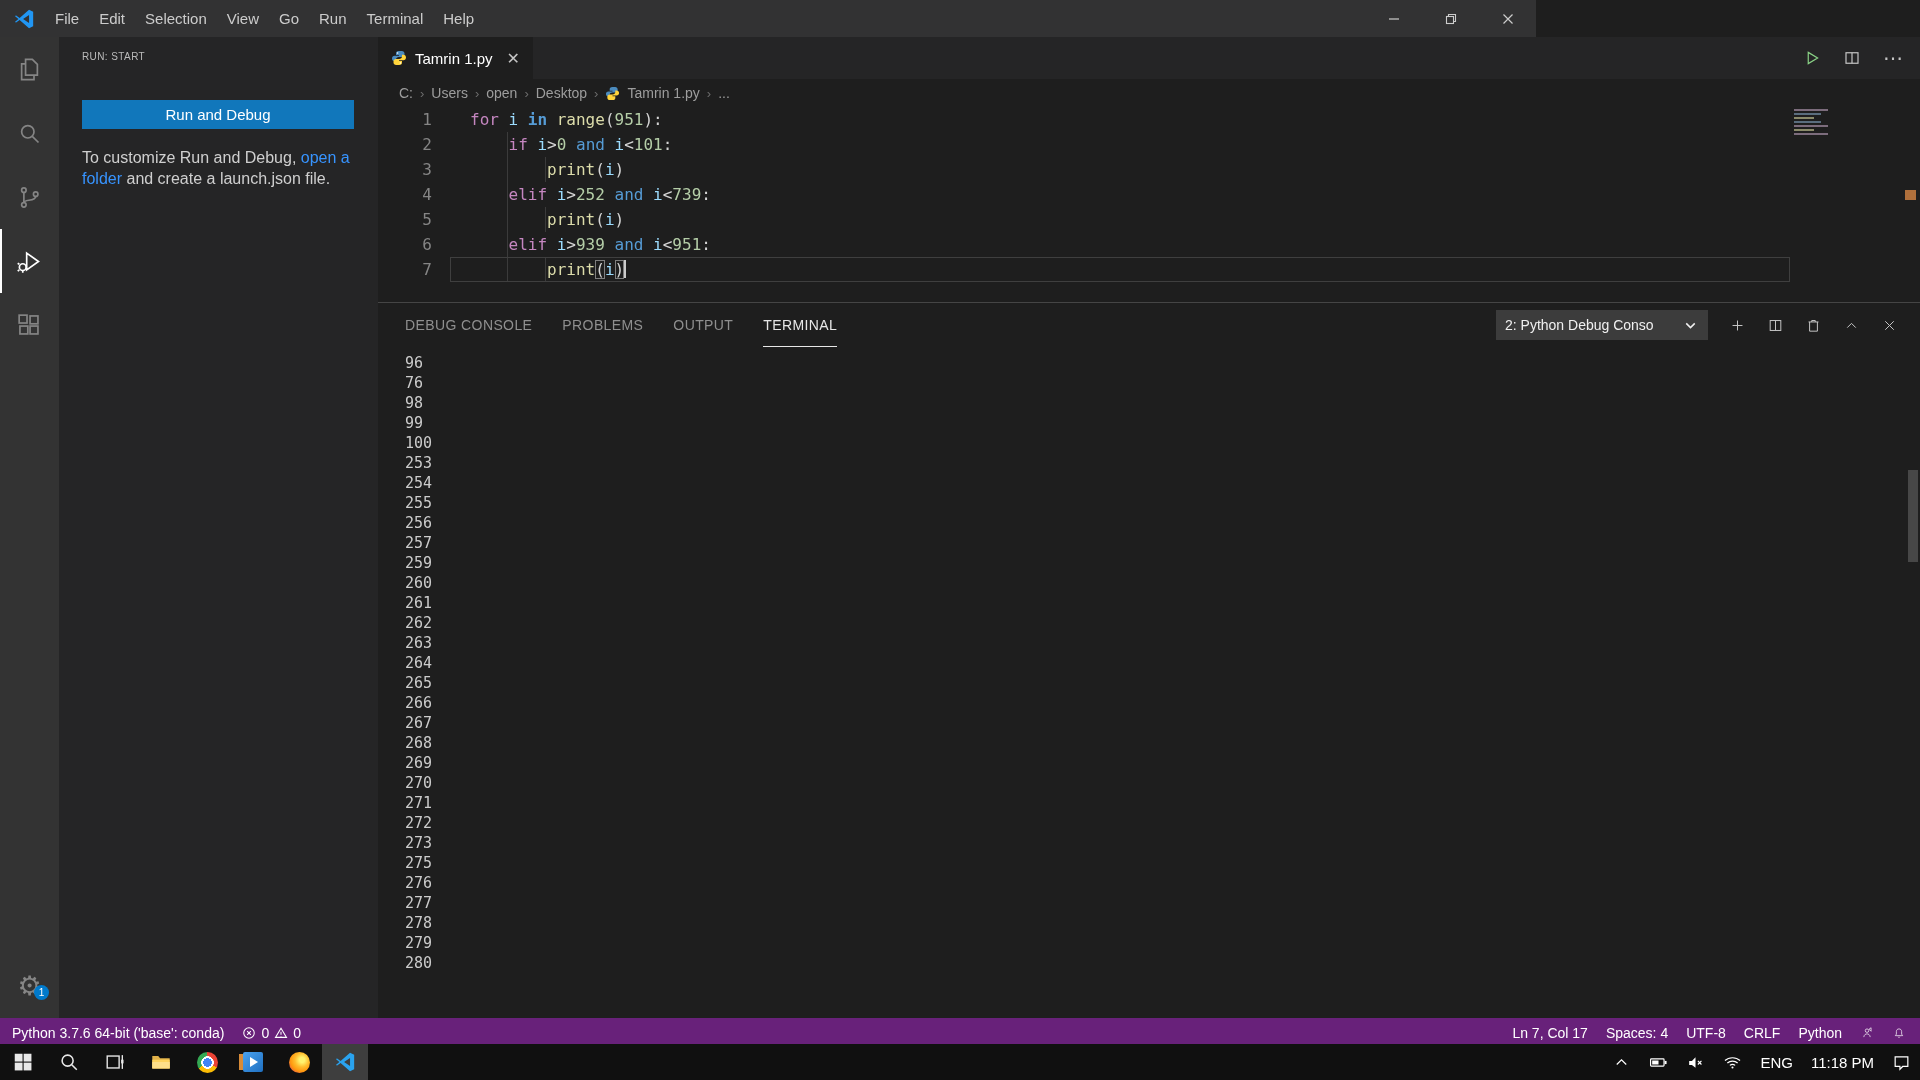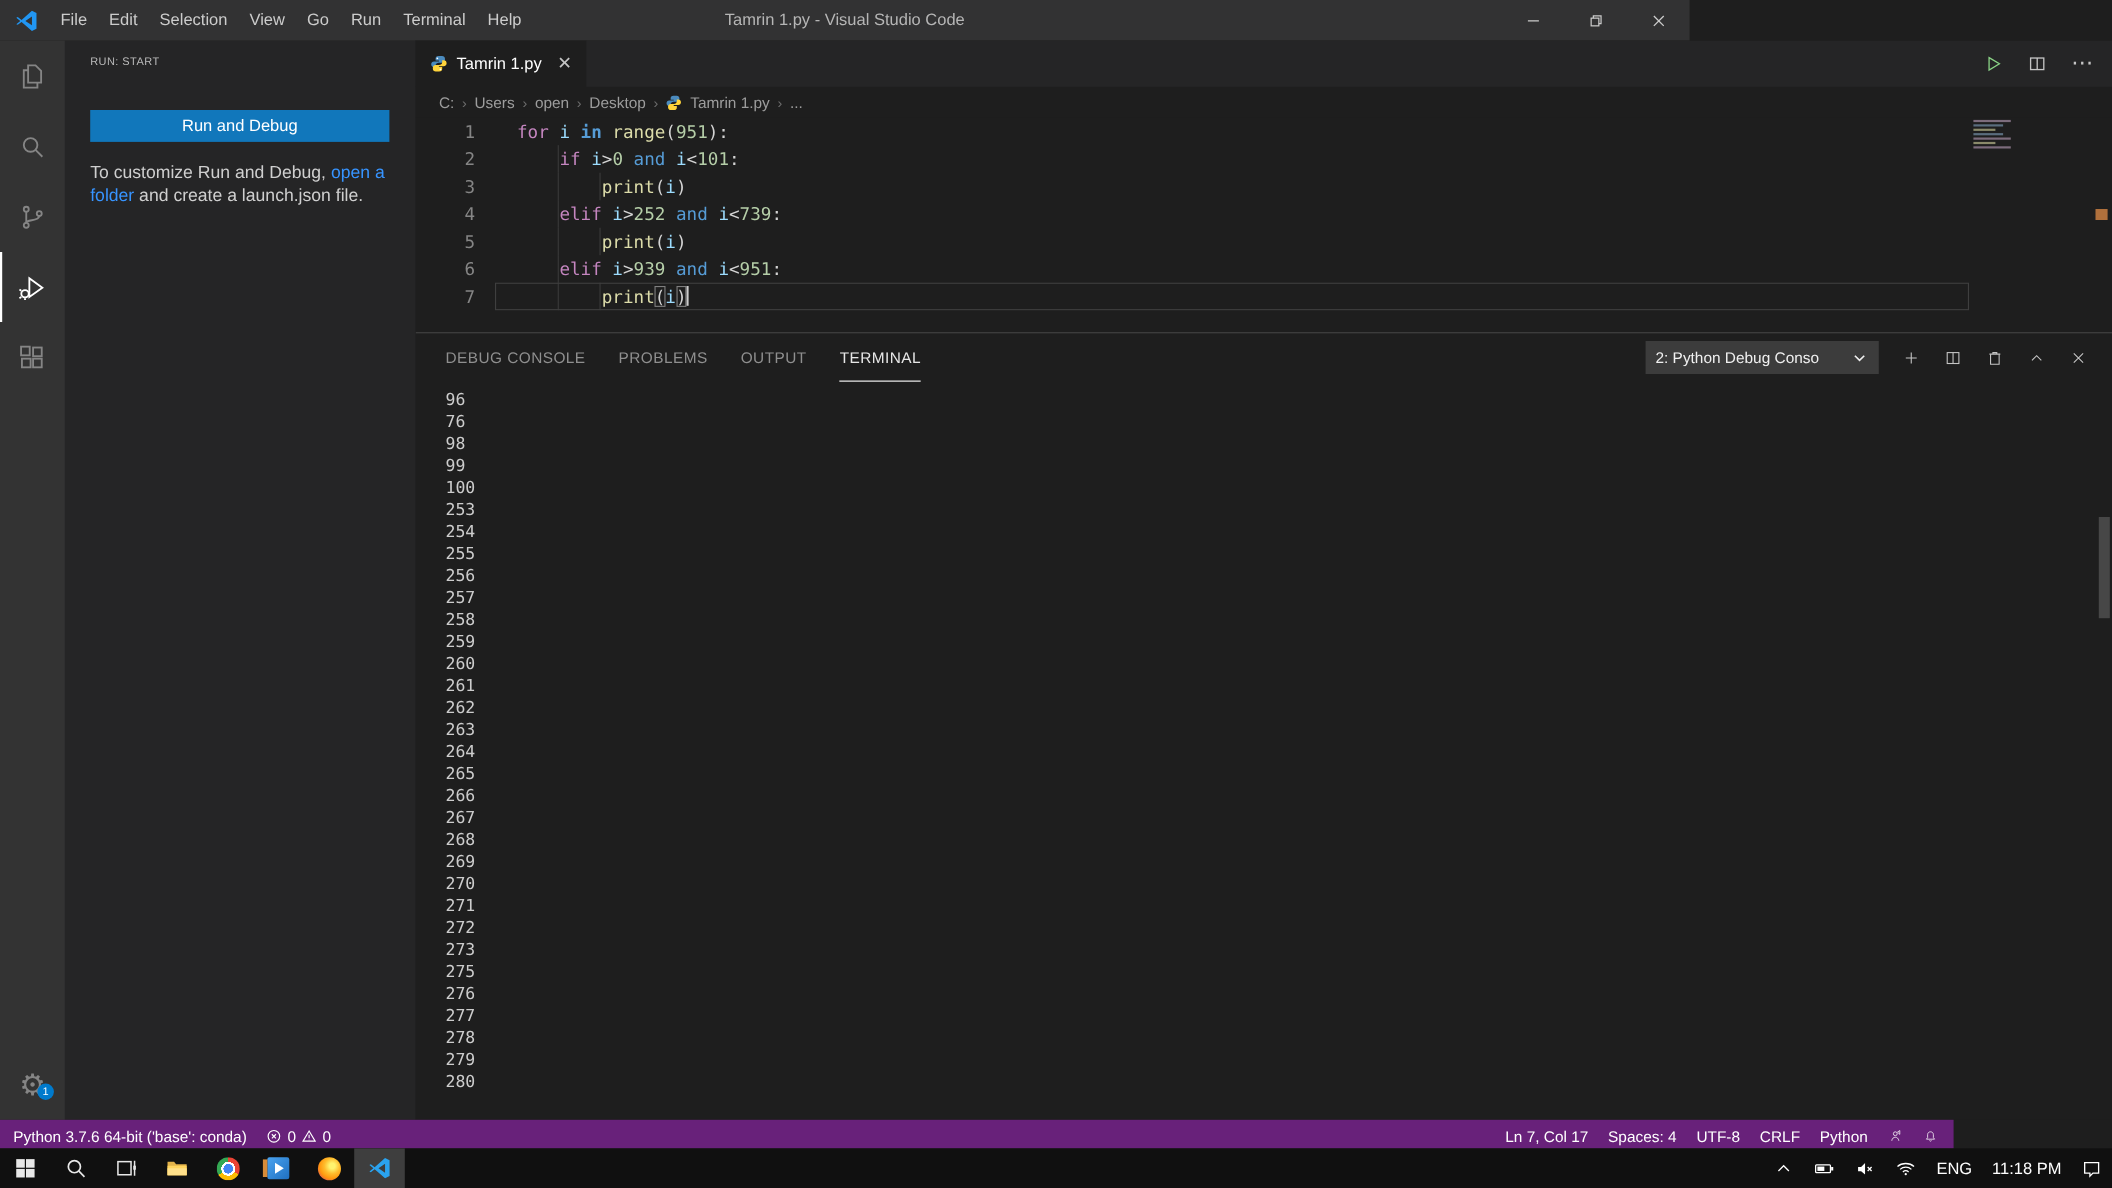--- a/index.html
+++ b/index.html
@@ -73,21 +73,21 @@
   .panel-actions { position:absolute; right:22px; top:7px; display:flex; align-items:center; gap:21px; color:#c5c5c5; }
   .console-select { width:212px; height:30px; background:#3c3c3c; color:#f0f0f0; font-size:14px; display:flex; align-items:center; justify-content:space-between; padding:0 9px; cursor:pointer; }
   .console-select span { white-space:nowrap; overflow:hidden; }
   .panel-actions svg { width:17px; height:17px; stroke:currentColor; fill:none; stroke-width:1.4; }
   .panel-content { position:relative; height:672px; }
   .terminal-output { padding:6px 0 0 27px; font-family:"DejaVu Sans Mono",monospace; font-size:15px; color:#cccccc; }
   .term-line { height:20px; line-height:20px; }
   .scroll-thumb { position:absolute; left:1530px; top:123px; width:10px; height:92px; background:rgba(121,121,121,.45); }
 
   
-  .status-bar { position:absolute; left:0; top:1018px; width:1776px; height:26px; background:#68217a; color:#ffffff; display:flex; align-items:center; justify-content:space-between; padding:3px 14px 0 12px; font-size:14px; }
+  .status-bar { position:absolute; left:0; top:1018px; width:1920px; height:26px; background:#68217a; color:#ffffff; display:flex; align-items:center; justify-content:space-between; padding:3px 14px 0 12px; font-size:14px; }
   .sb-left, .sb-right { display:flex; align-items:center; gap:18px; height:100%; }
   .sb-item { display:flex; align-items:center; gap:5px; cursor:pointer; }
   .sb-item svg { width:14px; height:14px; stroke:#ffffff; fill:none; stroke-width:1.2; }
 
   
   .taskbar { position:absolute; left:0; top:1044px; width:1920px; height:36px; background:#101010; display:flex; }
   .tb-cell { width:46px; height:36px; display:flex; align-items:center; justify-content:center; cursor:pointer; }
   .tb-cell.active-app { background:#3e3e3e; }
   .tb-cell svg { width:22px; height:22px; }
   .chrome-ball { width:21px; height:21px; border-radius:50%;
@@ -112,21 +112,20 @@
   <div class="menu-bar">
       <span class="menu-item">File</span>
       <span class="menu-item">Edit</span>
       <span class="menu-item">Selection</span>
       <span class="menu-item">View</span>
       <span class="menu-item">Go</span>
       <span class="menu-item">Run</span>
       <span class="menu-item">Terminal</span>
       <span class="menu-item">Help</span>
     </div>
-  <div class="title-center">Tamrin 1.py - Visual Studio Code</div>
   <div class="win-controls">
     <div class="win-btn">
         <svg width="14" height="14" viewBox="0 0 14 14">
           <path d="M2 7h10" stroke="#ccc" stroke-width="1.2"></path>
         </svg>
       </div>
     <div class="win-btn">
         <svg width="14" height="14" viewBox="0 0 14 14" fill="none" stroke="#ccc" stroke-width="1.1">
           <rect x="2.5" y="4.5" width="7" height="7"></rect>
           <path d="M4.5 4.5v-2h7v7h-2"></path>
@@ -327,21 +326,20 @@
           <div class="term-line">96</div>
           <div class="term-line">76</div>
           <div class="term-line">98</div>
           <div class="term-line">99</div>
           <div class="term-line">100</div>
           <div class="term-line">253</div>
           <div class="term-line">254</div>
           <div class="term-line">255</div>
           <div class="term-line">256</div>
           <div class="term-line">257</div>
-          <div class="term-line">258</div>
           <div class="term-line">259</div>
           <div class="term-line">260</div>
           <div class="term-line">261</div>
           <div class="term-line">262</div>
           <div class="term-line">263</div>
           <div class="term-line">264</div>
           <div class="term-line">265</div>
           <div class="term-line">266</div>
           <div class="term-line">267</div>
           <div class="term-line">268</div>

